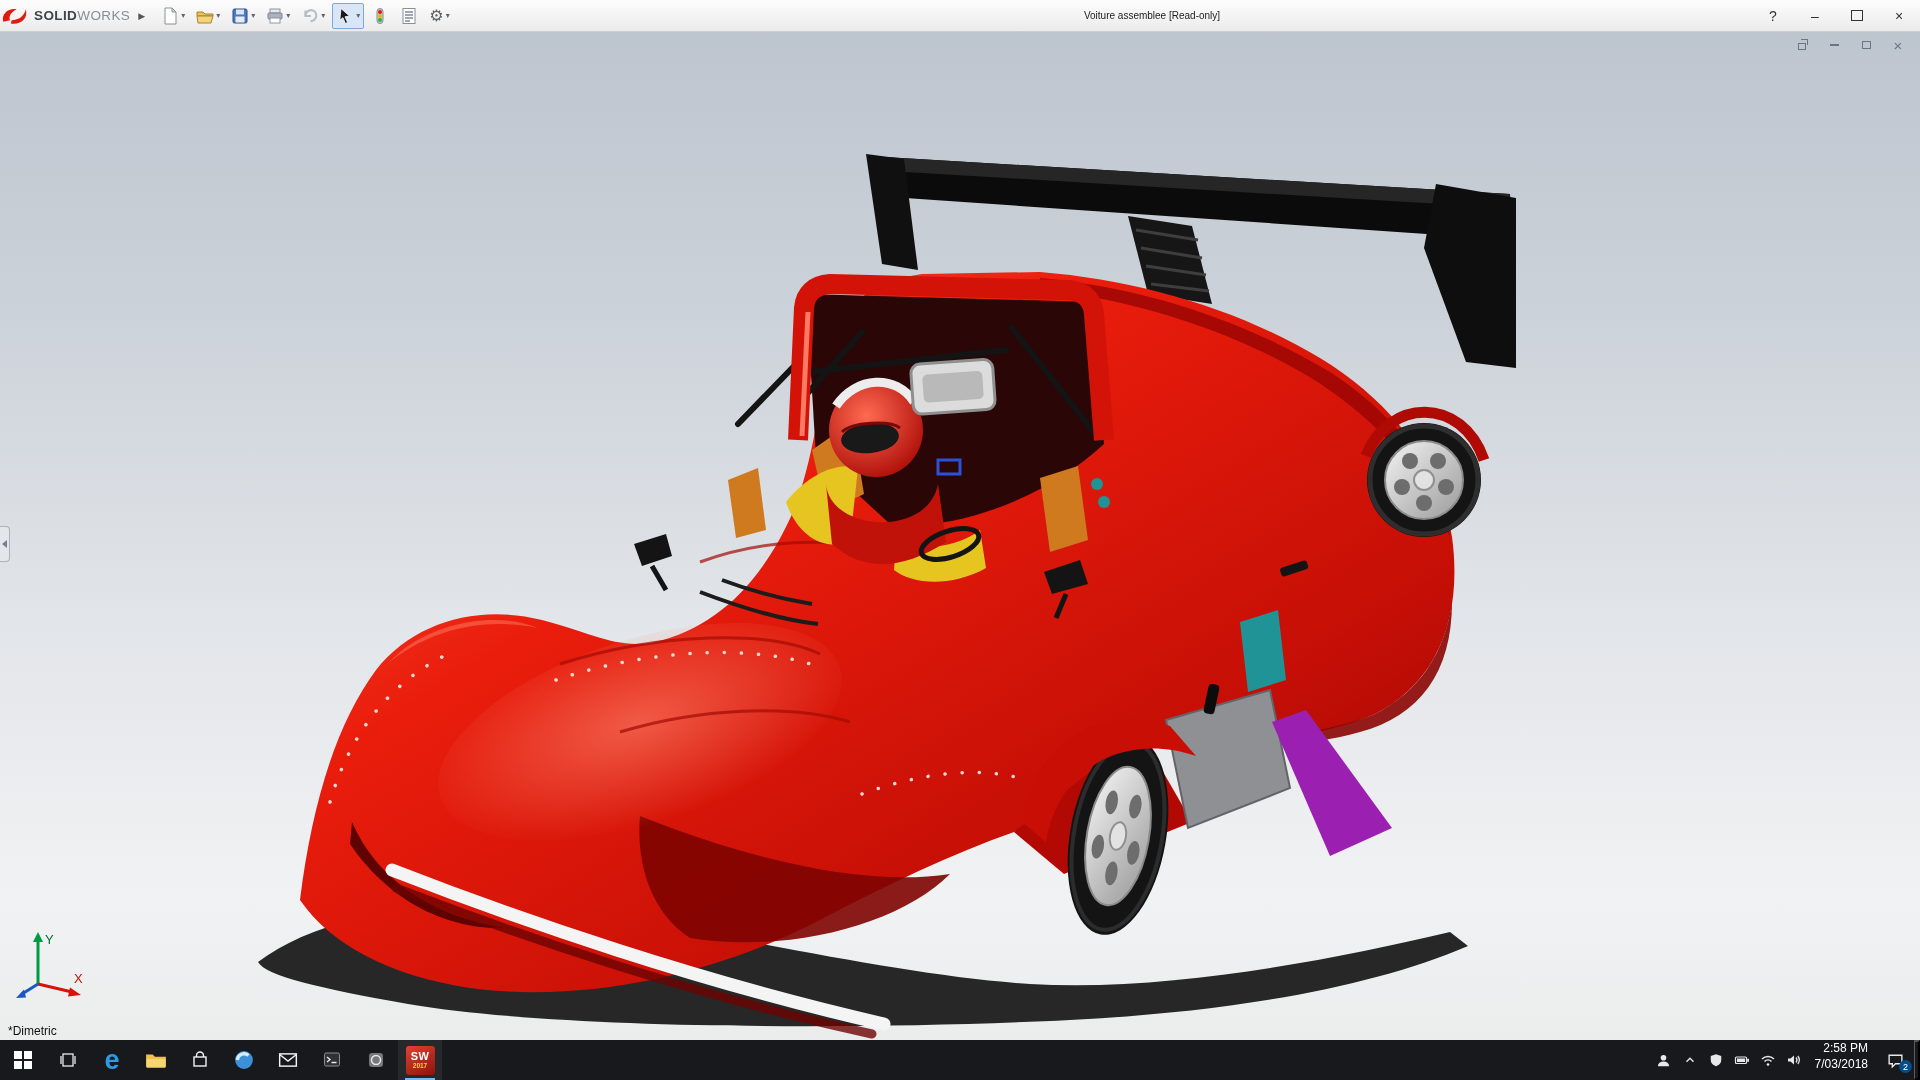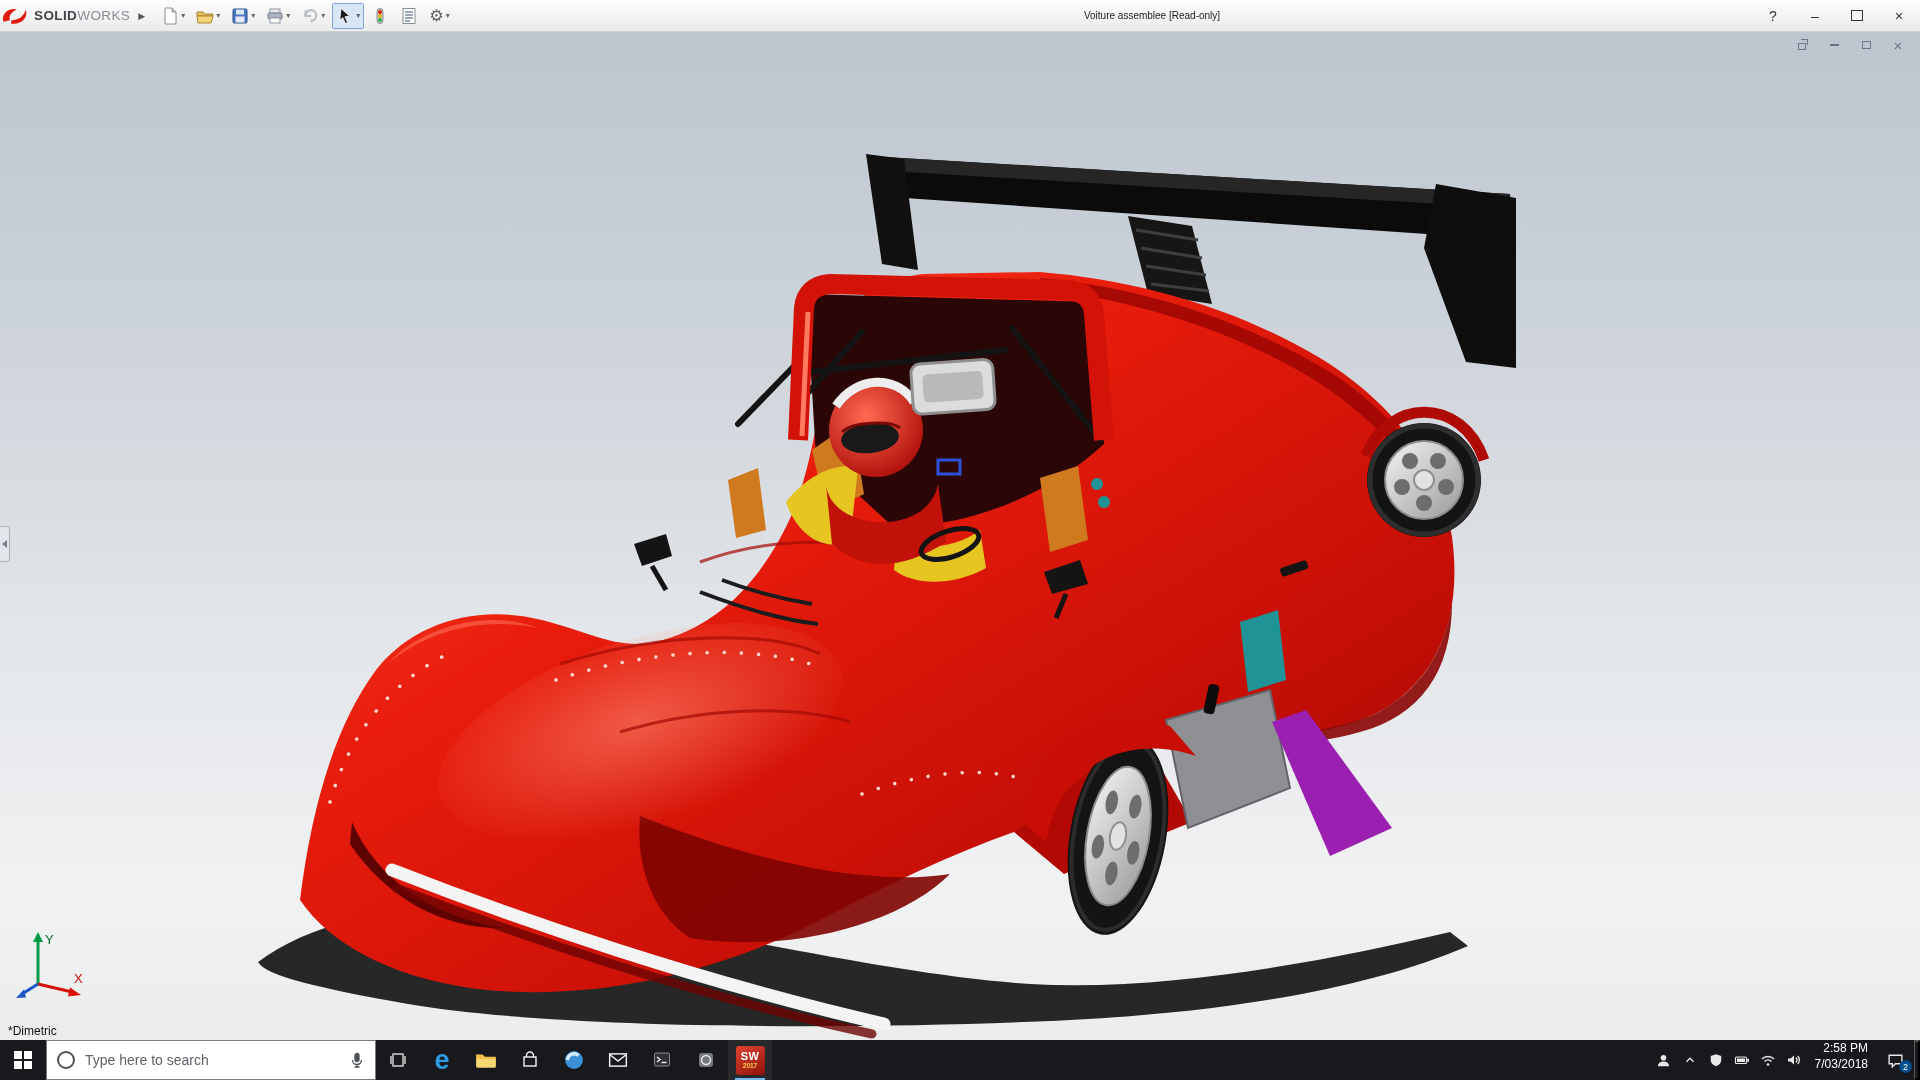--- a/index.html
+++ b/index.html
@@ -318,30 +318,20 @@
   <footer class="taskbar">
     <button class="tb-start">
       <span class="win-logo">
           <span></span>
           <span></span>
           <span></span>
           <span></span>
         </span>
     </button>
 
-    <div class="searchbox">
-      <span class="cortana-ring"></span>
-      <input placeholder="Type here to search" style="">
-      <button class="micbtn">
-        <svg width="16" height="16" viewBox="0 0 16 16" fill="none" stroke="#4e5258" stroke-width="1.3">
-            <rect x="6" y="1.5" width="4" height="8" rx="2" fill="#4e5258"></rect>
-            <path d="M3.5 8 a4.5 4.5 0 0 0 9 0 M8 12.5 V15 M5.5 15 h5"></path>
-          </svg>
-      </button>
-    </div>
 
     <button class="tb-icon">
       <svg width="18" height="18" viewBox="0 0 18 18" fill="none" stroke="#ececec" stroke-width="1.3">
           <rect x="4" y="3" width="10" height="12"></rect>
           <path d="M2 5 v8 M16 5 v8"></path>
         </svg>
     </button>
     <button class="tb-icon">
       <span class="edge-e">e</span>
     </button>

